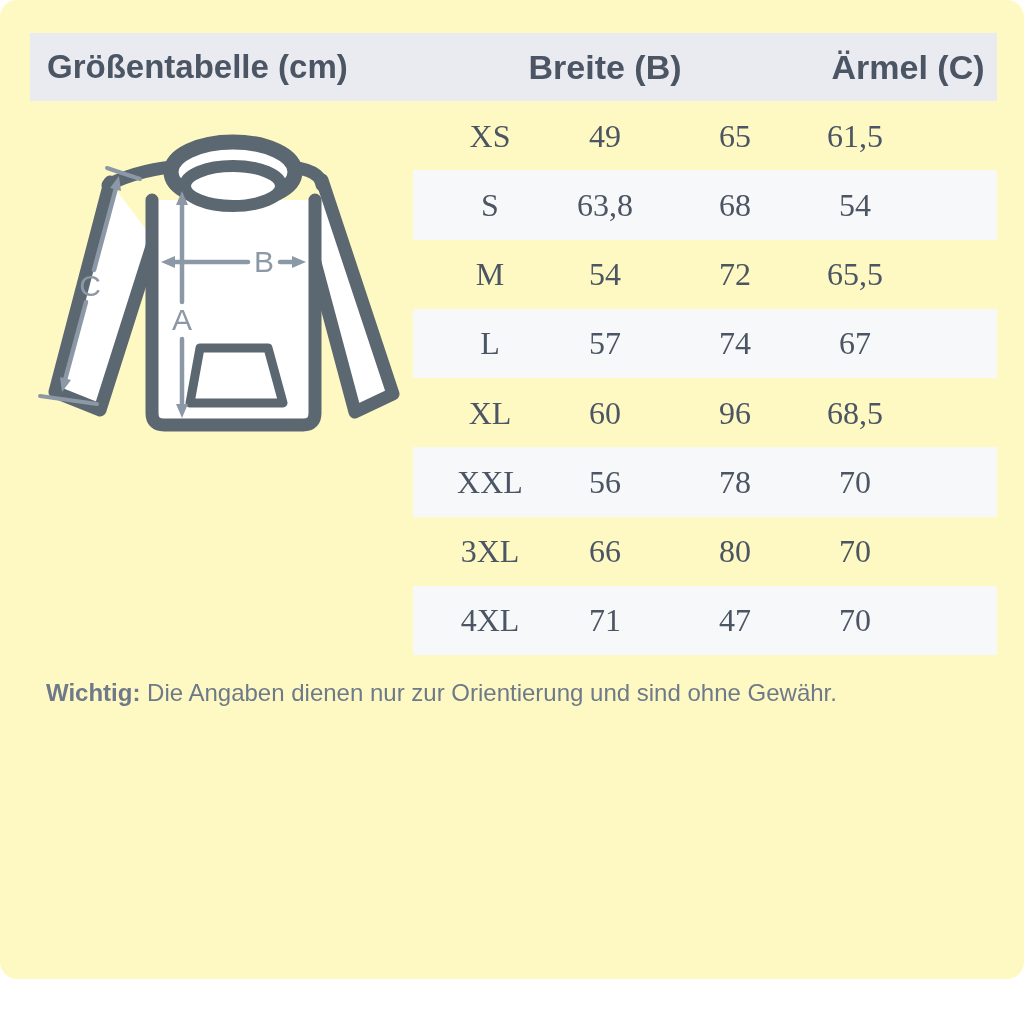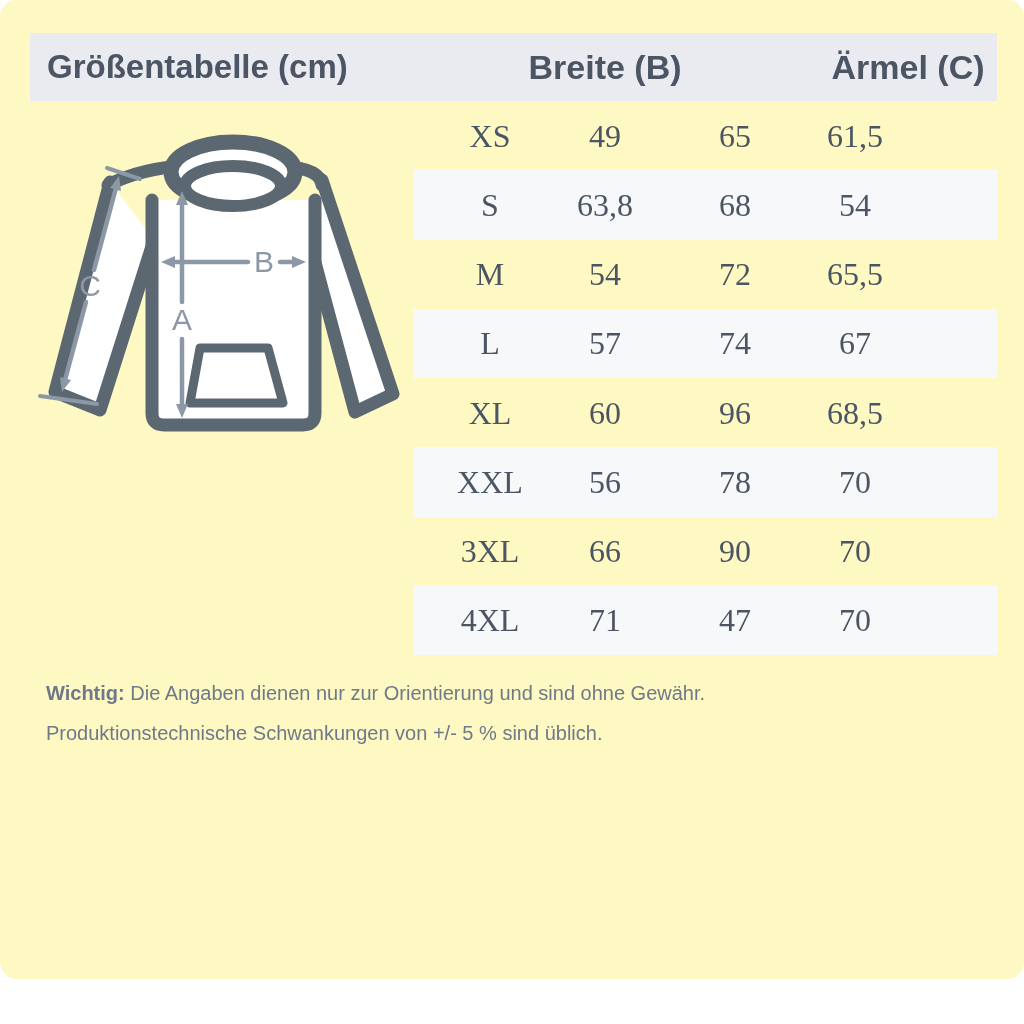--- a/index.html
+++ b/index.html
@@ -35,21 +35,21 @@
   .hood-o{fill:#fff;stroke:var(--outline);stroke-width:15;}
   .hood-i{fill:#fff;stroke:var(--outline);stroke-width:12;}
   .pocket{fill:#fff;stroke:var(--outline);stroke-width:9;stroke-linejoin:round;}
   .mline{fill:none;stroke:var(--arrow);stroke-width:4.5;stroke-linecap:round;}
   .mtick{fill:none;stroke:var(--arrow);stroke-width:4;stroke-linecap:round;}
   .mhead{fill:var(--arrow);stroke:none;}
   .mlabel{fill:var(--arrow);font-size:30px;font-family:"Liberation Sans","DejaVu Sans",sans-serif;}
   
   .footer{
     position:absolute;left:46px;top:673px;width:920px;
-    font-size:20px;line-height:40px;color:var(--footer-text);
+    font-size:24px;line-height:40px;color:var(--footer-text);
   }
   .footer .bold{font-weight:bold;}
 </style>
 </head>
 <body>
 
 <div class="page">
 
   <div class="header-bar">
     <div class="page-title">Größentabelle (cm)</div>
@@ -138,32 +138,31 @@
     <div class="row stripe">
       <span class="cell size">XXL</span>
       <span class="cell v0">56</span>
       <span class="cell v1">78</span>
       <span class="cell v2">70</span>
     </div>
 
     <div class="row">
       <span class="cell size">3XL</span>
       <span class="cell v0">66</span>
-      <span class="cell v1">90</span>
+      <span class="cell v1">80</span>
       <span class="cell v2">70</span>
     </div>
 
     <div class="row stripe">
       <span class="cell size">4XL</span>
       <span class="cell v0">71</span>
       <span class="cell v1">47</span>
       <span class="cell v2">70</span>
     </div>
   </div>
 
   <div class="footer">
     <span class="bold">Wichtig:</span>
     <span>Die Angaben dienen nur zur Orientierung und sind ohne Gewähr.</span>
     <br>
-    <span>Produktionstechnische Schwankungen von +/- 5 % sind üblich.</span>
   </div>
 
 </div>
 
 </body></html>

